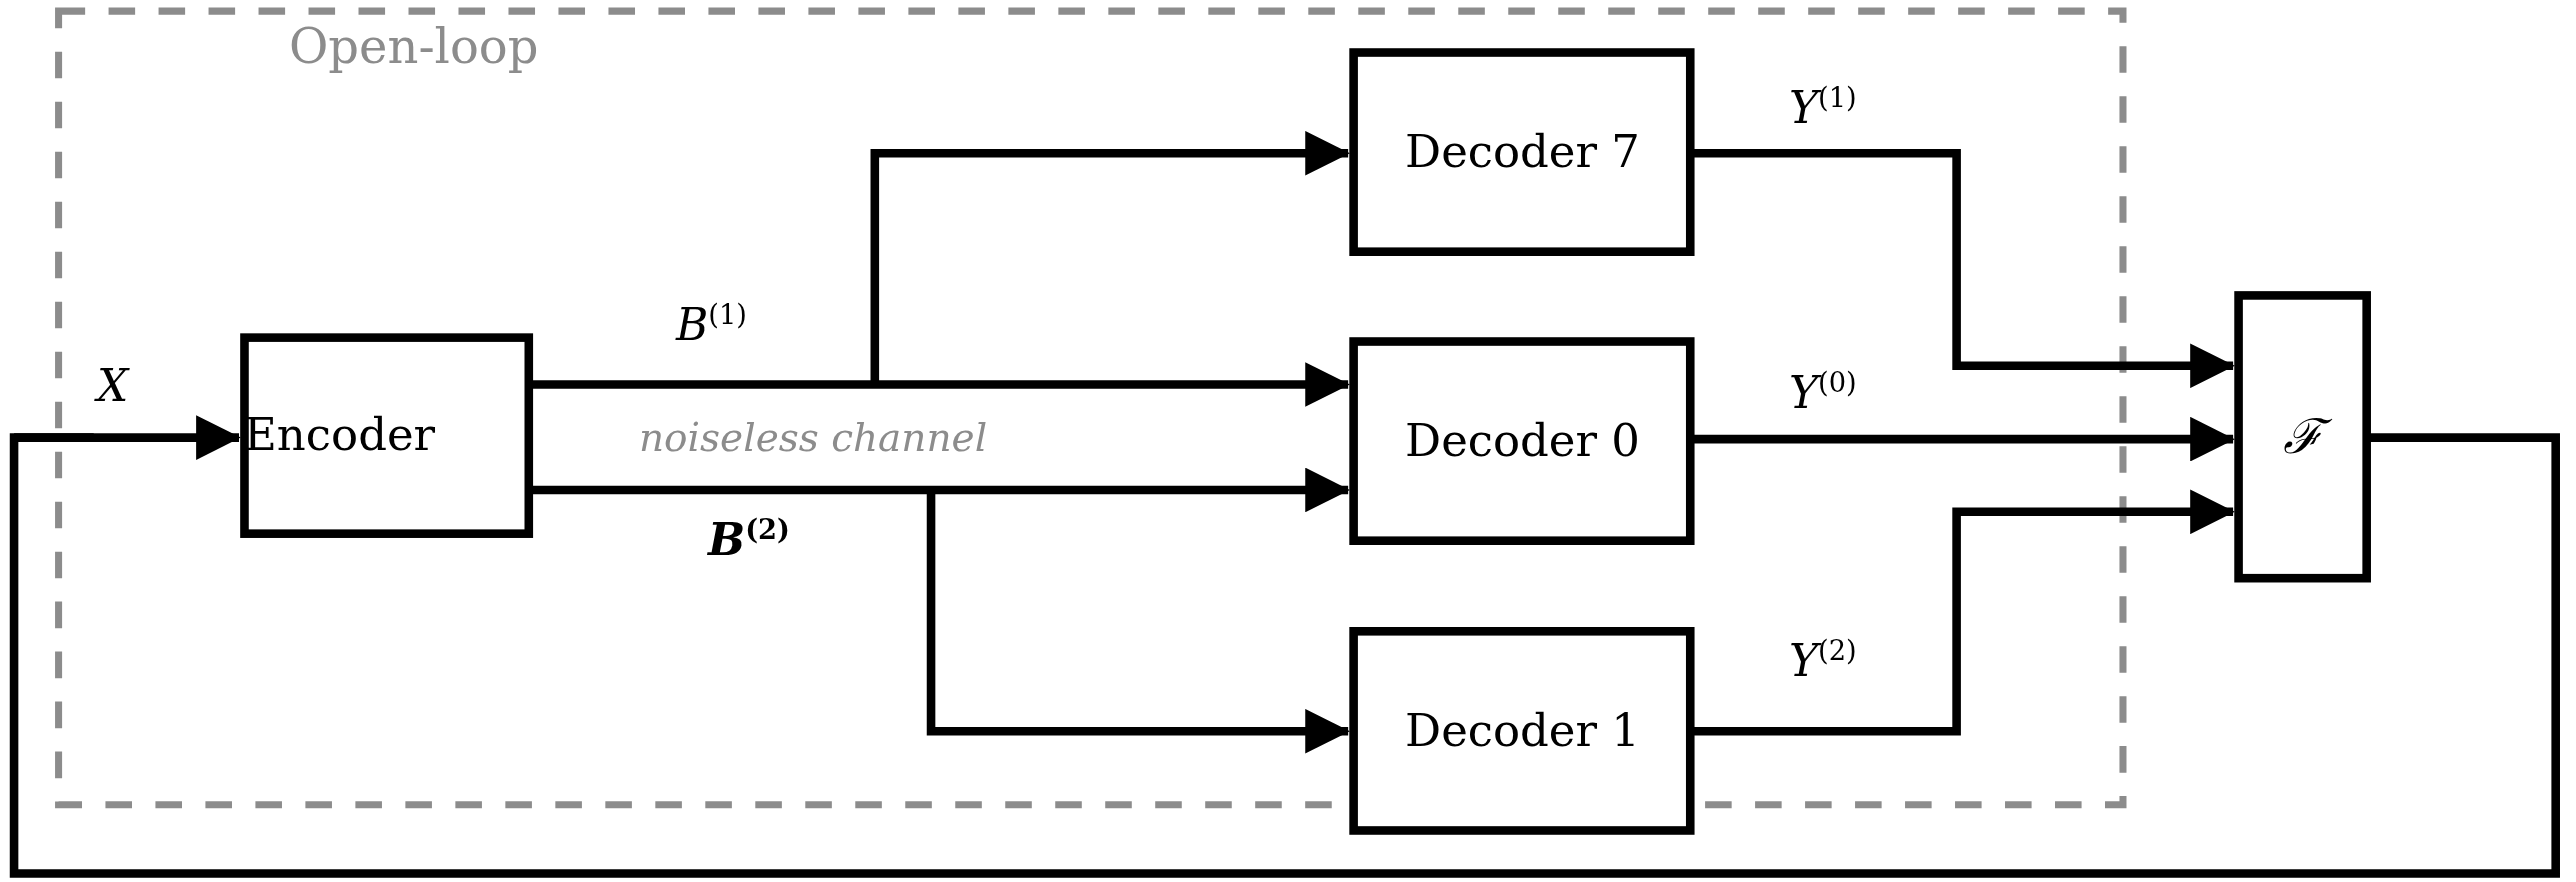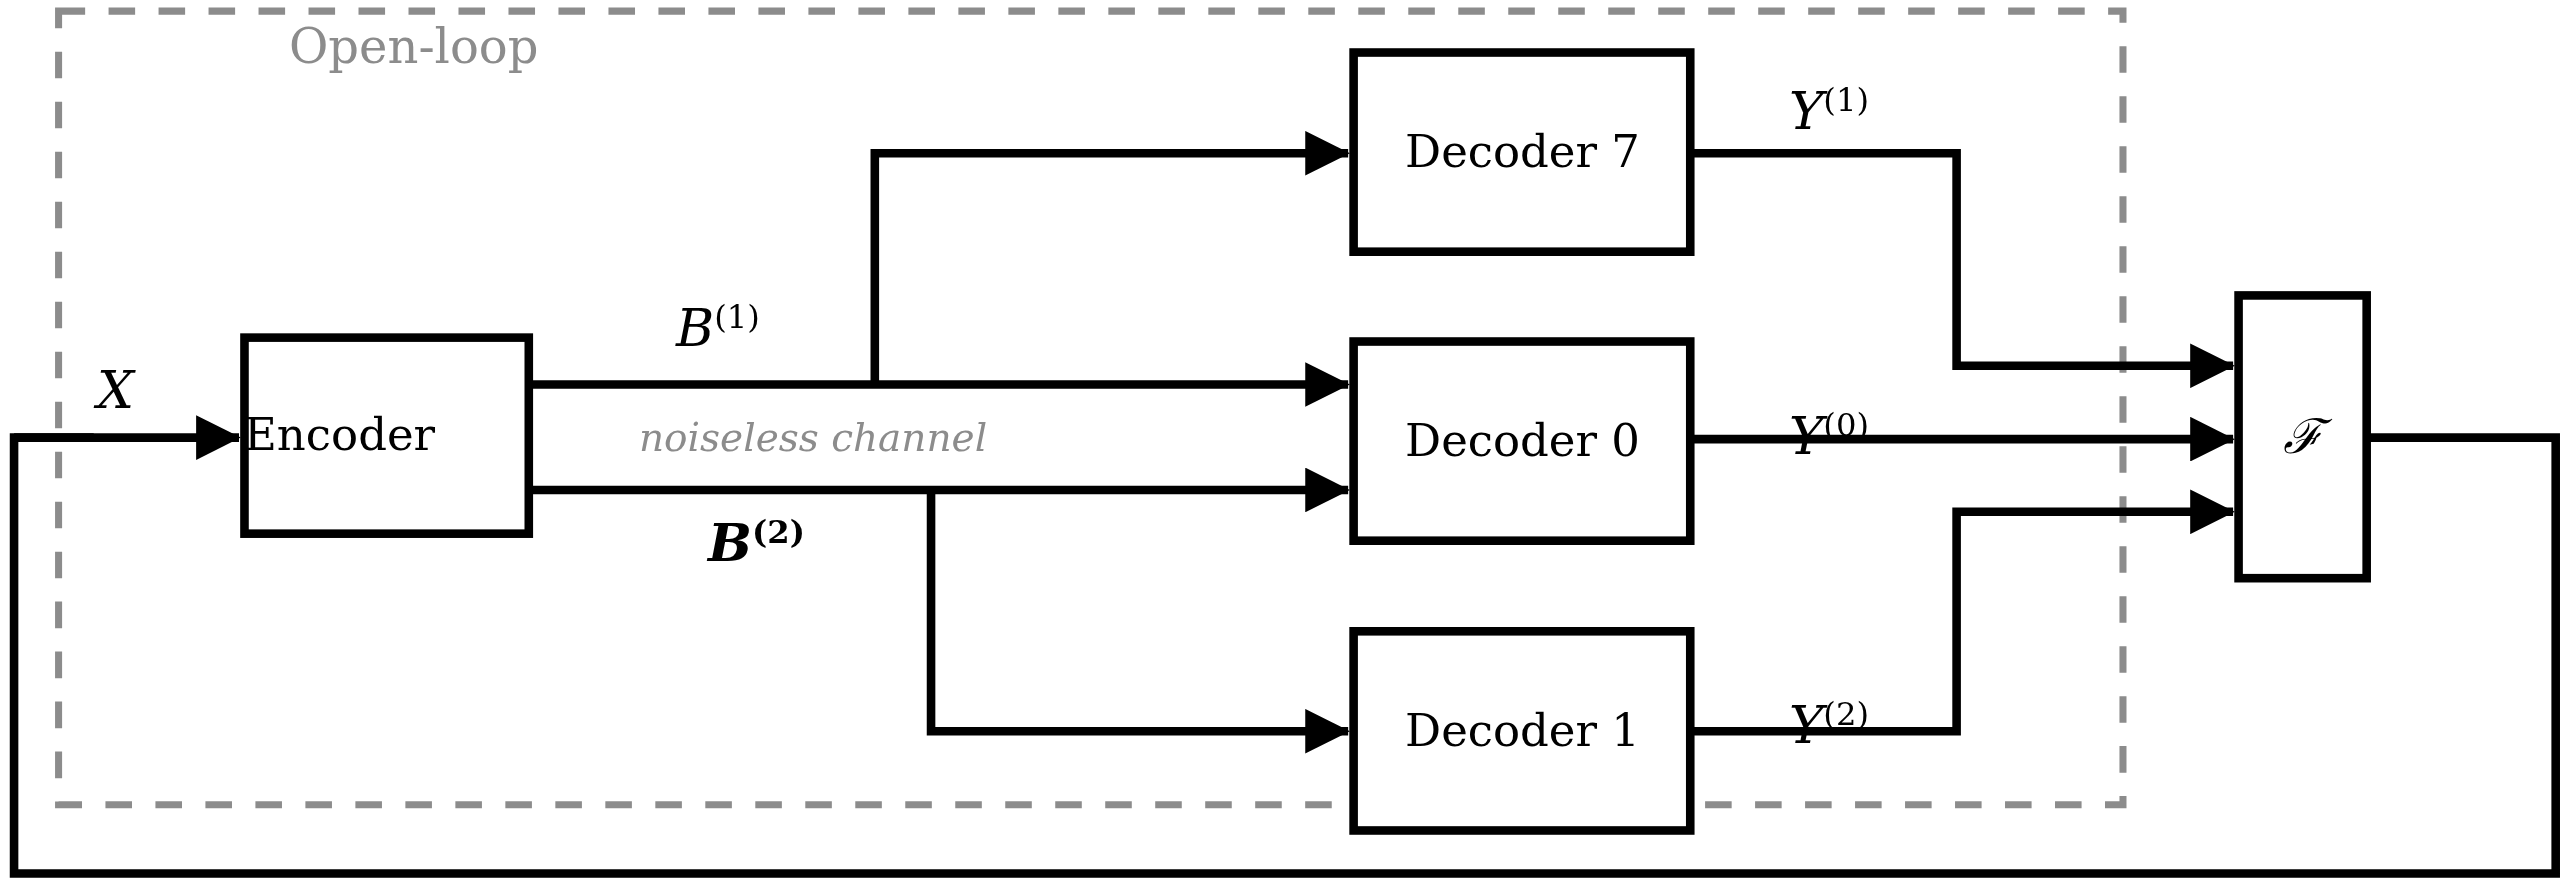--- a/index.html
+++ b/index.html
@@ -2,21 +2,21 @@
 <html style="font-size:12.5px"><head>
 <meta charset="utf-8">
 <style>
   html,body{margin:0;padding:0;background:#ffffff;}
   body{width:2576px;height:883px;overflow:hidden;
        font-family:"DejaVu Serif","Liberation Serif",serif;}
   #stage{position:relative;width:2576px;height:628px;background:#fff;}
   #svgroot{position:absolute;left:0;top:0;width:2576px;height:883px;}
   .lbl{position:absolute;white-space:nowrap;line-height:1;}
   .boxlbl{font-size:45px;color:#000;}
-  .mathlbl{font-style:italic;font-size:52px;color:#000;}
+  .mathlbl{font-style:italic;font-size:44px;color:#000;}
   .mathlbl sup{font-style:normal;font-size:0.62em;vertical-align:super;letter-spacing:0;}
   .openloop{font-size:48px;color:#8c8c8c;}
   .chanlbl{font-size:39px;color:#8c8c8c;font-style:italic;}
   .calF{font-size:48px;color:#000;font-family:"DejaVu Serif","Liberation Serif",serif;font-style:italic;}
 </style>
 </head>
 <body>
 
 <div id="stage">
 
@@ -69,20 +69,20 @@
   <div class="lbl mathlbl" style="left:708px;top:516px;font-weight:bold;"><span>B</span><sup>(2)</sup></div>
 
   <div class="lbl boxlbl" style="left:1354px;top:129px;width:337px;text-align:center;">Decoder 7</div>
 
   <div class="lbl boxlbl" style="left:1354px;top:418px;width:337px;text-align:center;">Decoder 0</div>
 
   <div class="lbl boxlbl" style="left:1354px;top:708px;width:337px;text-align:center;">Decoder 1</div>
 
   <div class="lbl mathlbl" style="left:1789px;top:84px;"><span>Y</span><sup>(1)</sup></div>
 
-  <div class="lbl mathlbl" style="left:1789px;top:369px;margin-top:40px;"><span>Y</span><sup>(0)</sup></div>
+  <div class="lbl mathlbl" style="left:1789px;top:369px;"><span>Y</span><sup>(0)</sup></div>
 
-  <div class="lbl mathlbl" style="left:1789px;top:698px;"><span>Y</span><sup>(2)</sup></div>
+  <div class="lbl mathlbl" style="left:1789px;top:637px;"><span>Y</span><sup>(2)</sup></div>
 
   <div class="lbl calF" style="left:2239px;top:412px;width:128px;text-align:center;">ℱ</div>
 
 </div>
 
 
 </body></html>

